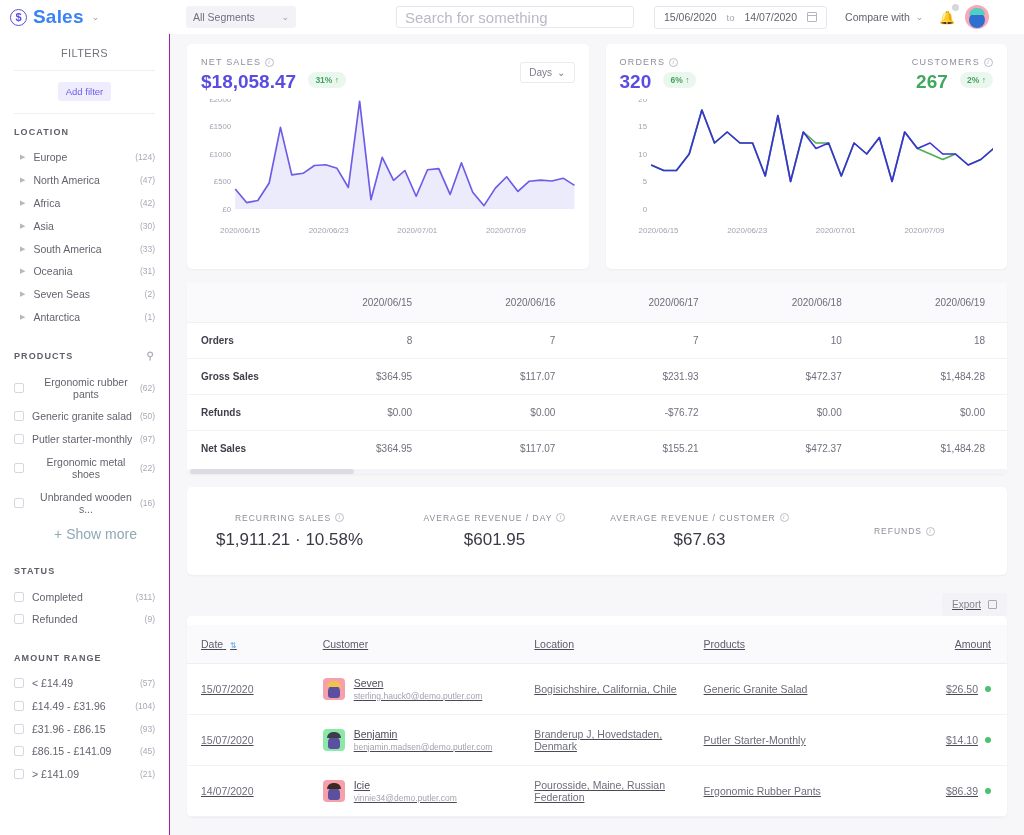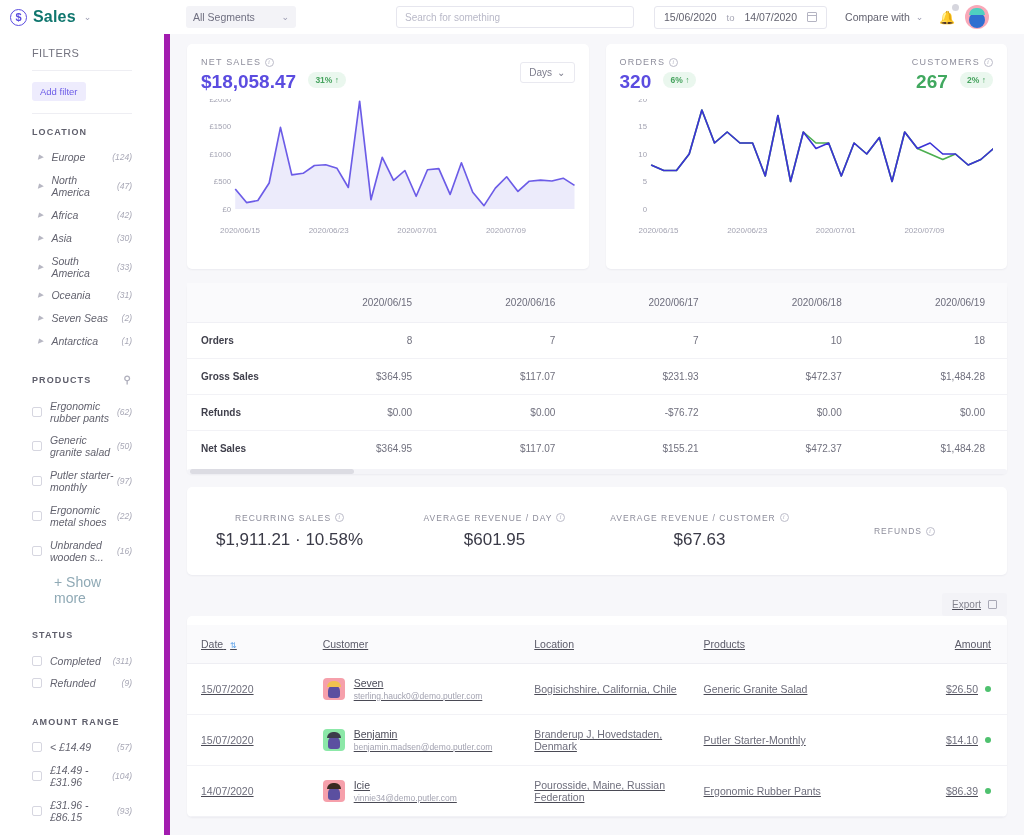--- a/index.html
+++ b/index.html
@@ -13,30 +13,30 @@
   .topbar {
     height: 34px; background: #ffffff; display: flex; align-items: center;
     padding: 0 10px; position: relative; z-index: 5;
   }
   .brand { display: flex; align-items: center; gap: 6px; width: 160px; }
   .brand-icon {
     width: 17px; height: 17px; border-radius: 50%;
     border: 1.6px solid #5b4ce0; color: #5b4ce0;
     font-size: 11px; font-weight: bold; line-height: 14px; text-align: center;
   }
-  .brand-text { color: #0f766e; font-size: 16px; font-weight: 600; letter-spacing: .2px; }
+  .brand-text { color: #3b82f6; font-size: 19px; font-weight: 600; letter-spacing: .2px; }
   .caret { color: #9a9ab0; font-size: 9px; margin-left: 2px; }
   .segments {
     width: 110px; height: 22px; background: #f3f3f7; border-radius: 3px;
     display: flex; align-items: center; justify-content: space-between;
     padding: 0 7px; font-size: 10.5px; color: #6f6f80; margin-left: 16px;
   }
   .search-box {
     width: 238px; height: 22px; border: 1px solid #e6e6ee; border-radius: 3px;
-    margin-left: 100px; padding: 0 8px; font-size: 10px; color: #6f6f80;
+    margin-left: 100px; padding: 0 8px; font-size: 15px; color: #6f6f80;
     background: #fff; outline: none;
   }
   .search-box::placeholder { color: #b9b9c8; }
   .daterange {
     margin-left: 20px; height: 23px; border: 1px solid #e6e6ee; border-radius: 3px;
     display: flex; align-items: center; gap: 10px; padding: 0 9px;
     font-size: 10.5px; color: #62626f;
   }
   .daterange .to { color: #a5a5b4; font-size: 9.5px; }
   .cal-icon { width: 10px; height: 10px; border: 1px solid #b4b4c2; border-radius: 1px; position: relative; }
@@ -48,34 +48,34 @@
   .avatar {
     width: 24px; height: 24px; border-radius: 50%; margin-left: 9px;
     background: #f9a8b8; position: relative; overflow: hidden;
   }
   .avatar .face { position: absolute; left: 4px; top: 7px; width: 16px; height: 16px; border-radius: 50%; background: #2f6fd0; }
   .avatar .hair { position: absolute; left: 4px; top: 3px; width: 16px; height: 7px; border-radius: 8px 8px 0 0; background: #4fd0c0; }
 
   
   .body-wrap { display: flex; height: 801px; }
   .sidebar {
-    width: 170px; background: #fff; border-right: 6px solid #a21caf;
-    padding: 0 32px; overflow: hidden; flex: 0 0 170px;
+    width: 170px; background: #fff; border-right: 1px solid #a21caf;
+    padding: 0 14px; overflow: hidden; flex: 0 0 170px; text-align: center;
   }
   .sb-title { font-size: 11px; color: #73737f; letter-spacing: .4px; padding: 13px 0 11px; }
   .sb-sep { border-top: 1px solid #eeeef3; }
   .addfilter {
     display: inline-block; margin: 11px 0 12px; background: #eeecfd; color: #6c5ce7;
     font-size: 9.5px; border-radius: 3px; padding: 4px 8px; cursor: pointer;
   }
   .sb-head {
     font-size: 9px; letter-spacing: 1.1px; color: #5e5e6b; font-weight: 700;
     margin: 13px 0 9px; display: flex; align-items: center; justify-content: space-between;
   }
-  .sb-row { display: flex; align-items: center; font-size: 10.5px; color: #63636f; padding: 5.4px 0; font-style: italic; }
+  .sb-row { display: flex; align-items: center; font-size: 10.5px; color: #63636f; padding: 5.4px 0; }
   .sb-row .arrow { color: #b7b7c3; font-size: 7px; margin: 0 8px 0 6px; }
   .sb-row .cnt { margin-left: auto; font-size: 8.5px; color: #a8a8b6; }
   .cbox { width: 10px; height: 10px; border: 1px solid #d6d6e0; border-radius: 2px; margin-right: 8px; flex: 0 0 10px; }
   .showmore { font-size: 14px; color: #8fa9b5; margin: 6px 0 2px 22px; cursor: pointer; }
   .sb-gap { height: 9px; }
 
   .main { flex: 1; padding: 10px 17px; overflow: hidden; }
   .card { background: #fff; border-radius: 5px; box-shadow: 0 1px 2px rgba(20,20,50,.05); }
 
   

